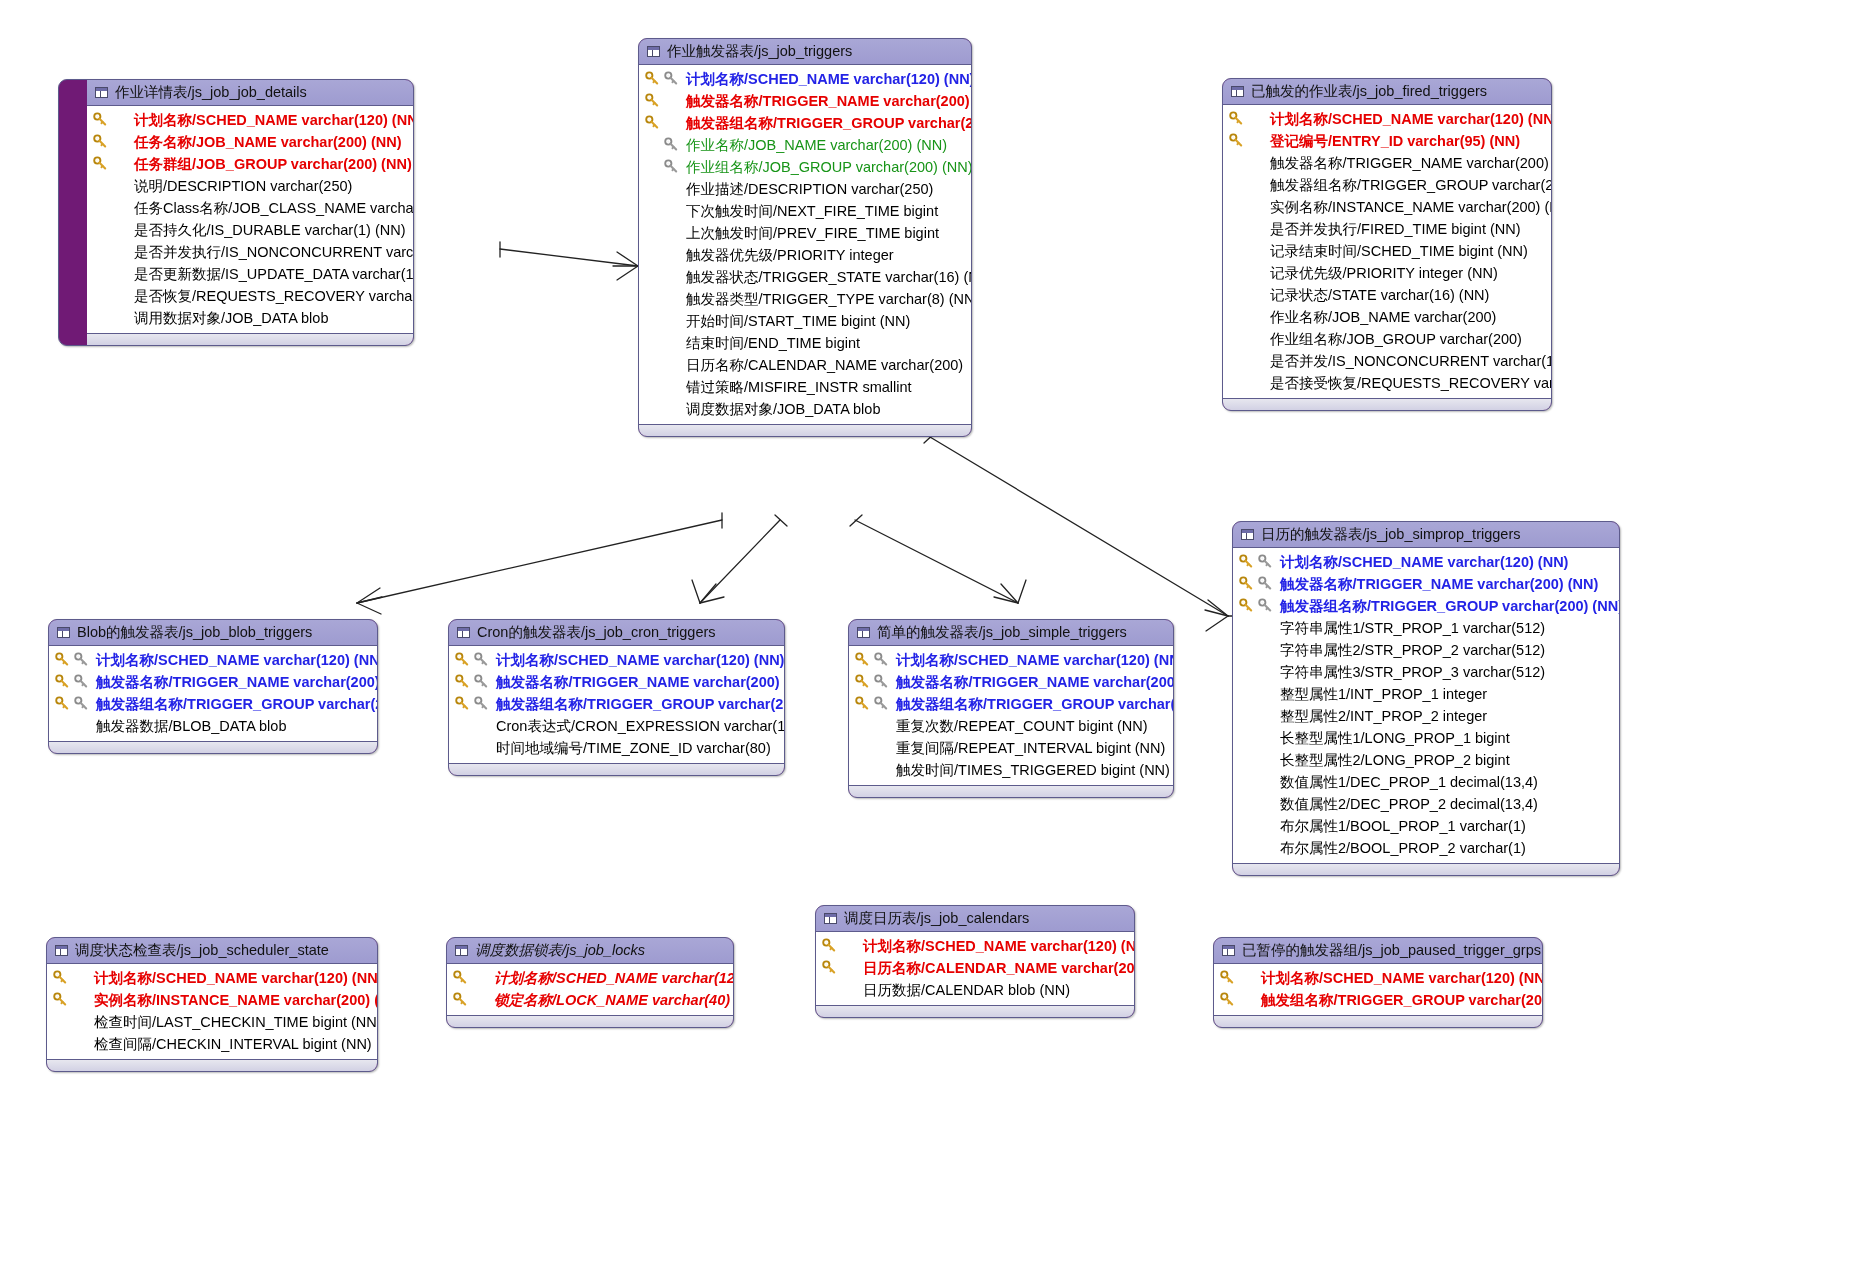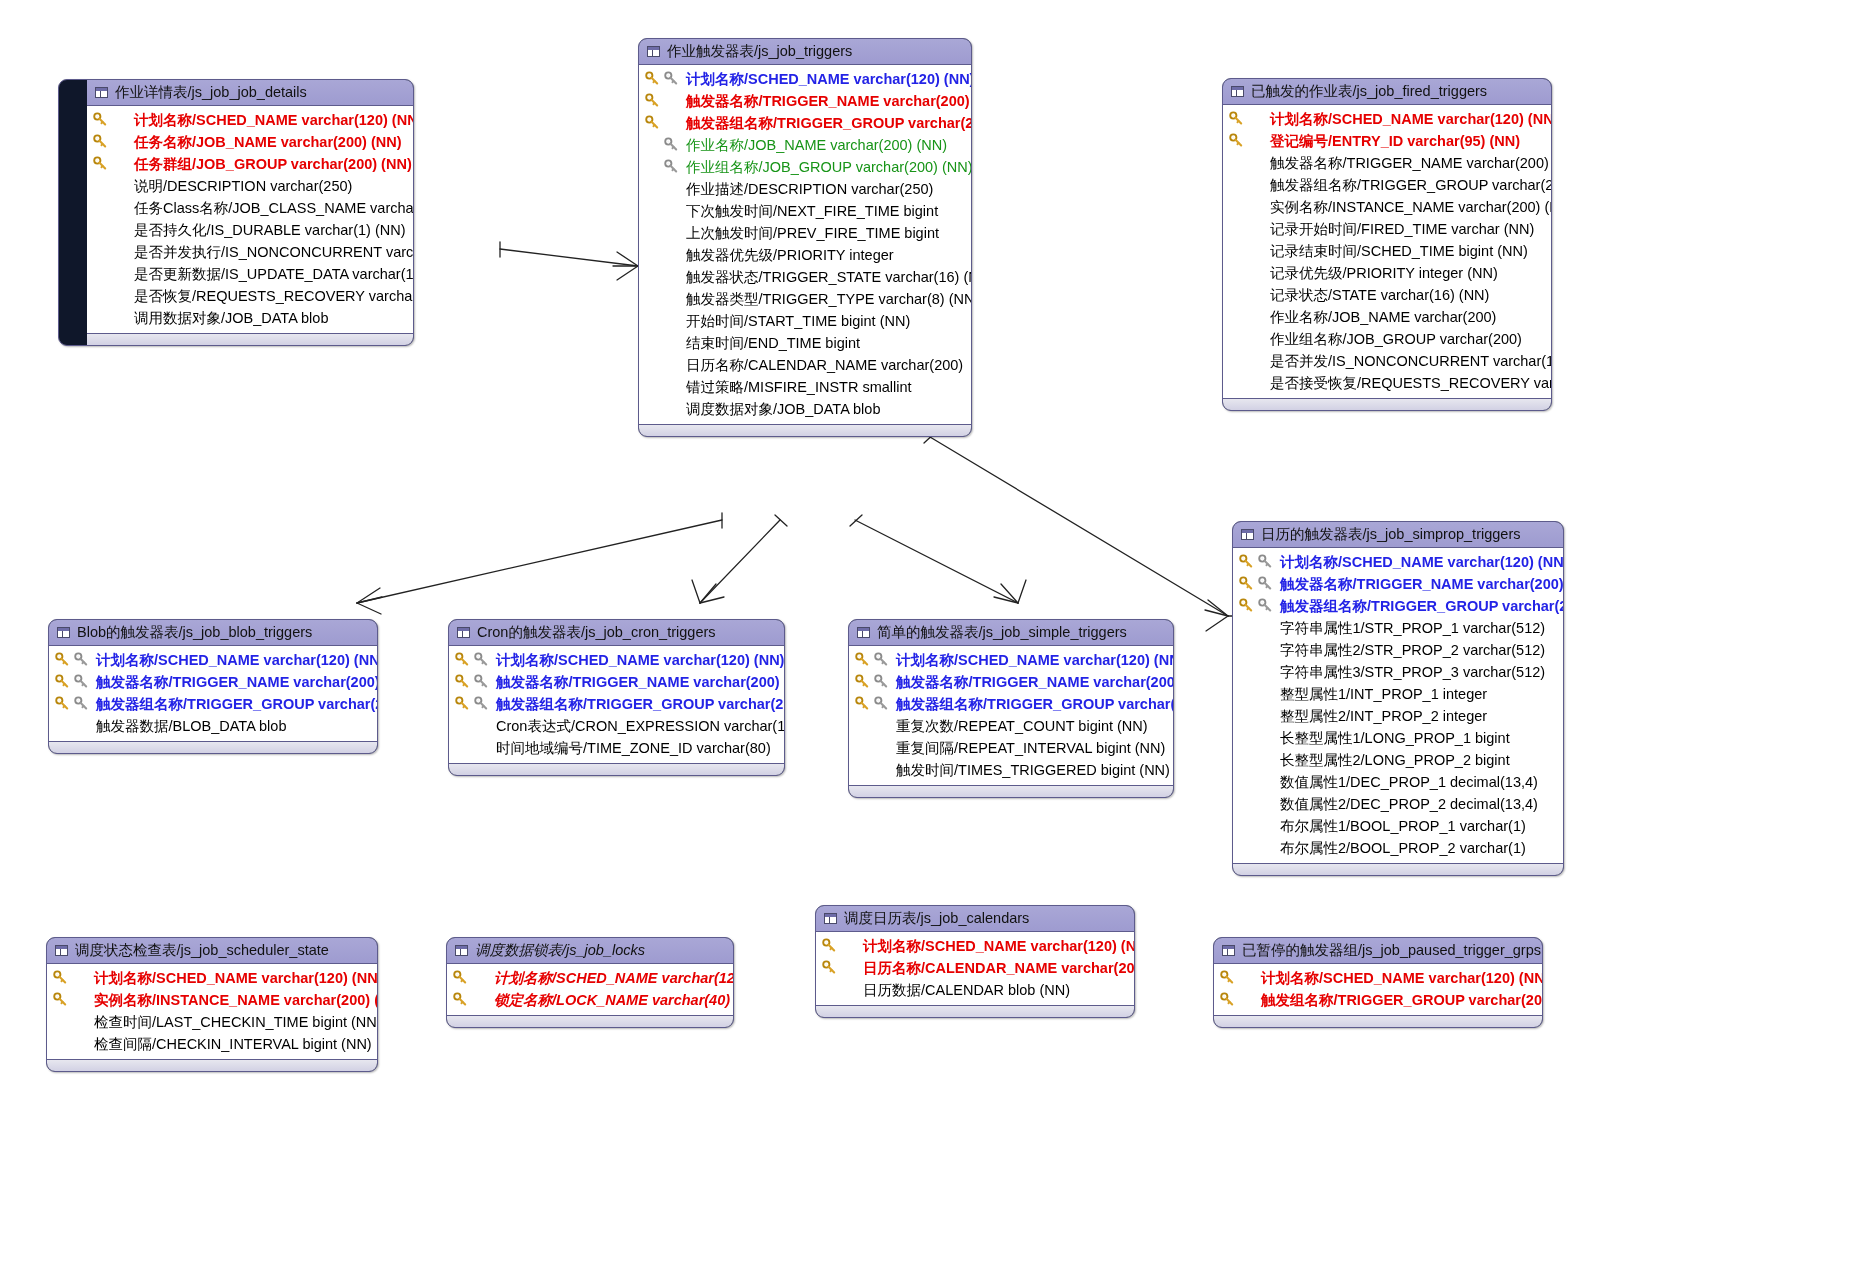--- a/index.html
+++ b/index.html
@@ -7,21 +7,21 @@
     font-family:"Liberation Sans","DejaVu Sans",sans-serif;
     width:1849px;height:1267px;position:relative;overflow:hidden;
   }
   #canvas{position:absolute;inset:0;width:1849px;height:1267px;}
   #lines{position:absolute;left:0;top:0;width:1849px;height:1267px;pointer-events:none;}
 
   .entity{
     position:absolute;
     border:1px solid #5d5b8c;
     border-radius:9px;
-    background:#0f172a;
+    background:#701a75;
     box-shadow:1px 1px 2px rgba(0,0,0,.28);
     overflow:hidden;
     box-sizing:border-box;
   }
   .ent-header{
     background:linear-gradient(#a9a7d6,#9e9bd0);
     border-bottom:1px solid #5d5b8c;
     height:25px;
     display:flex;align-items:center;
     padding:0 8px;
@@ -348,21 +348,21 @@
           <span class="col-text c-black">触发器组名称/TRIGGER_GROUP varchar(200) (NN)</span>
         </div>
         <div class="row">
           <span class="keyslot empty"></span>
           <span class="keyslot empty"></span>
           <span class="col-text c-black">实例名称/INSTANCE_NAME varchar(200) (NN)</span>
         </div>
         <div class="row">
           <span class="keyslot empty"></span>
           <span class="keyslot empty"></span>
-          <span class="col-text c-black">记录开始时间/FIRED_TIME varchar (NN)</span>
+          <span class="col-text c-black">是否并发执行/FIRED_TIME bigint (NN)</span>
         </div>
         <div class="row">
           <span class="keyslot empty"></span>
           <span class="keyslot empty"></span>
           <span class="col-text c-black">记录结束时间/SCHED_TIME bigint (NN)</span>
         </div>
         <div class="row">
           <span class="keyslot empty"></span>
           <span class="keyslot empty"></span>
           <span class="col-text c-black">记录优先级/PRIORITY integer (NN)</span>
@@ -388,21 +388,21 @@
           <span class="col-text c-black">是否并发/IS_NONCONCURRENT varchar(1)</span>
         </div>
         <div class="row">
           <span class="keyslot empty"></span>
           <span class="keyslot empty"></span>
           <span class="col-text c-black">是否接受恢复/REQUESTS_RECOVERY varchar(1)</span>
         </div>
       </div>
       <div class="ent-footer"></div>
     </div>
-    <div class="entity" style="left: 1232px; top: 521px; width: 332px;">
+    <div class="entity" style="left: 1232px; top: 521px; width: 388px;">
       <div class="ent-header">
         <span class="tbl-icon"></span>
         <span>日历的触发器表/js_job_simprop_triggers</span>
       </div>
       <div class="ent-body">
         <div class="row">
           <span class="keyslot"><svg viewBox="0 0 16 16" width="15" height="15">
               <circle cx="4.6" cy="4.8" r="3.3" fill="none" stroke="#b8860b" stroke-width="2"></circle>
               <circle cx="4.6" cy="4.8" r="1.1" fill="#fff8e0"></circle>
               <path d="M6.7 7 L13 13.3" stroke="#d9a227" stroke-width="2.2" stroke-linecap="round"></path>

